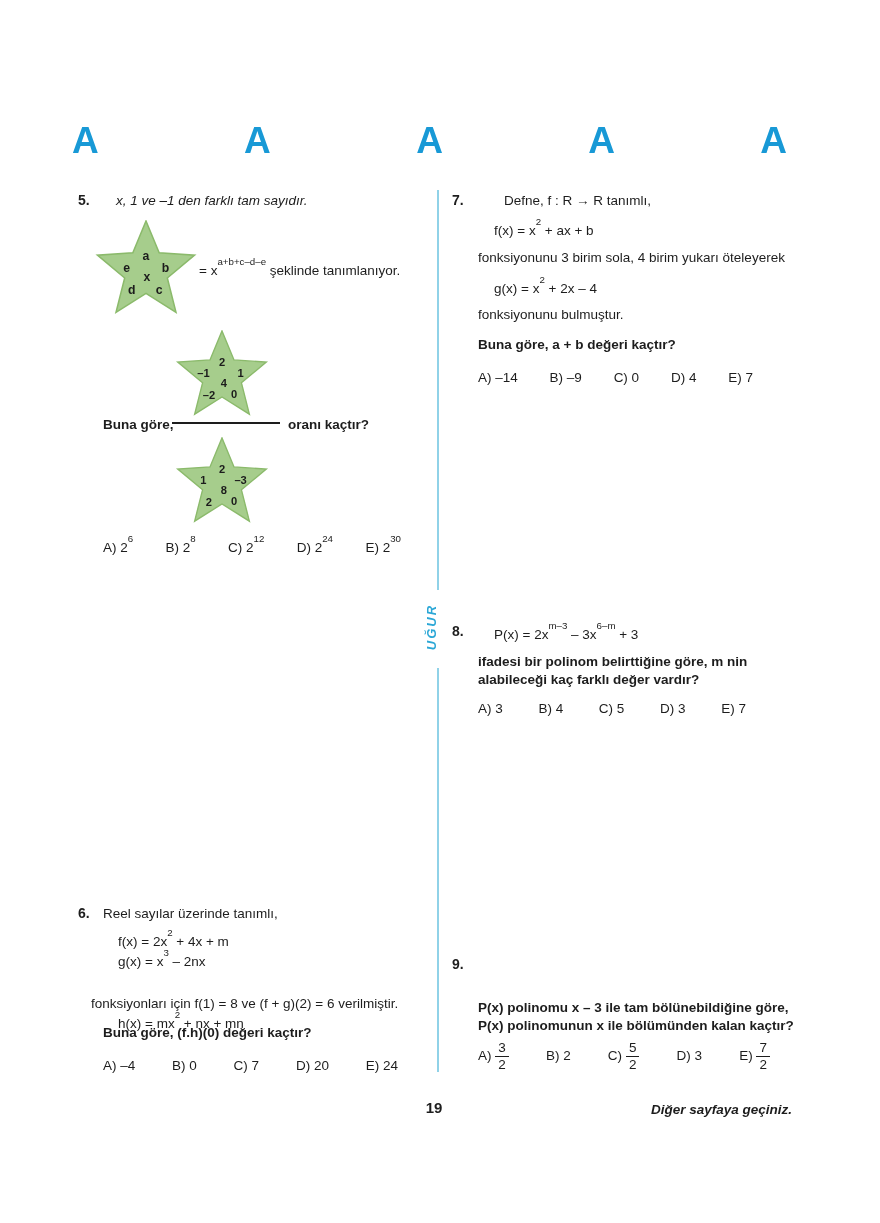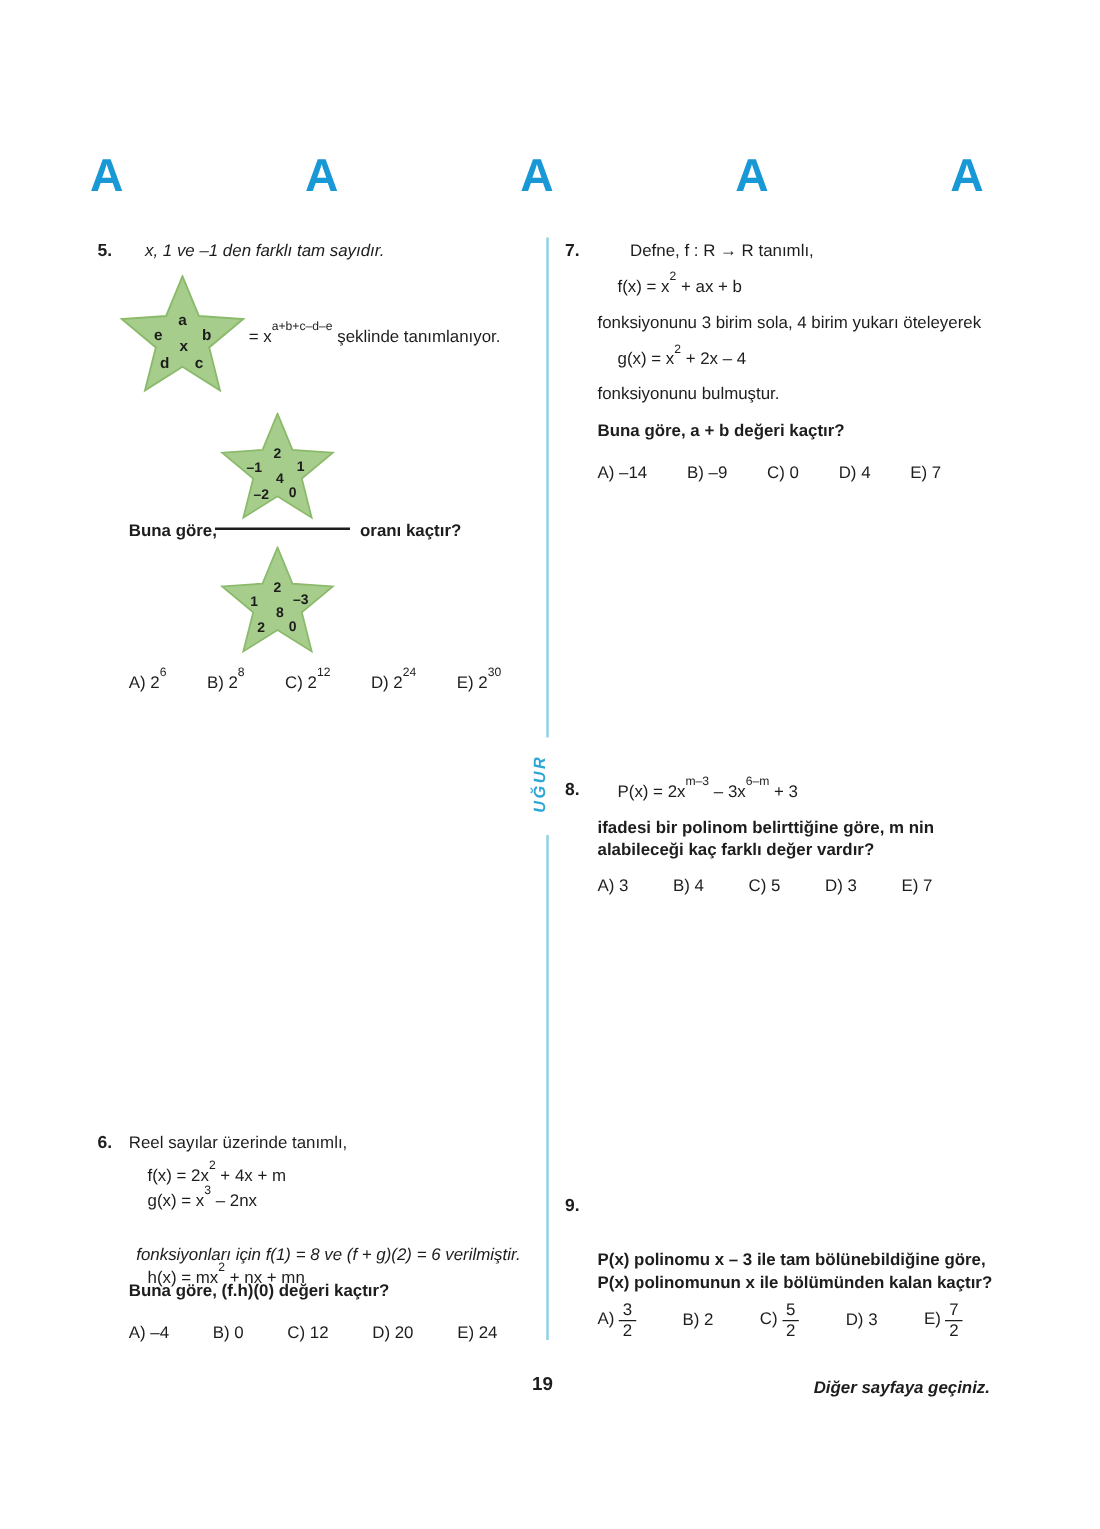--- a/index.html
+++ b/index.html
@@ -130,27 +130,27 @@
   <div class="abs" style="left:118px; top:930px;">
     <span>f(x) = 2x</span><sup class="s">2</sup><span> + 4x + m</span>
   </div>
   <div class="abs" style="left:118px; top:950px;">
     <span>g(x) = x</span><sup class="s">3</sup><span> – 2nx</span>
   </div>
   <div class="abs" style="left:118px; top:970px;margin-top:42px;">
     <span>h(x) = mx</span><sup class="s">2</sup><span> + nx + mn</span>
   </div>
 
-  <div class="abs" style="left:109px; top:995px; width:310px;font-style:italic;">fonksiyonları için f(1) = 8 ve (f + g)(2) = 6 verilmiştir.</div>
+  <div class="abs" style="left:91px; top:995px; width:310px;">fonksiyonları için f(1) = 8 ve (f + g)(2) = 6 verilmiştir.</div>
   <div class="abs bold" style="left:103px; top:1024px; width:310px;">Buna göre, (f.h)(0) değeri kaçtır?</div>
 
   <div class="abs answers" style="left:103px; top:1057px; width:295px;align-items:flex-end;">
     <span class="opt">A) –4</span>
     <span class="opt">B) 0</span>
-    <span class="opt">C) 12</span>
+    <span class="opt">C) 7</span>
     <span class="opt">D) 20</span>
     <span class="opt">E) 24</span>
   </div>
 
   <div class="abs qnum" style="left:452px; top:191px;">7.</div>
   <div class="abs" style="left:504px; top:192px;">Defne,  f : R → R tanımlı,</div>
 
   <div class="abs" style="left:494px; top:219px;">
     <span>f(x) = x</span><sup class="s">2</sup><span> + ax + b</span>
   </div>

